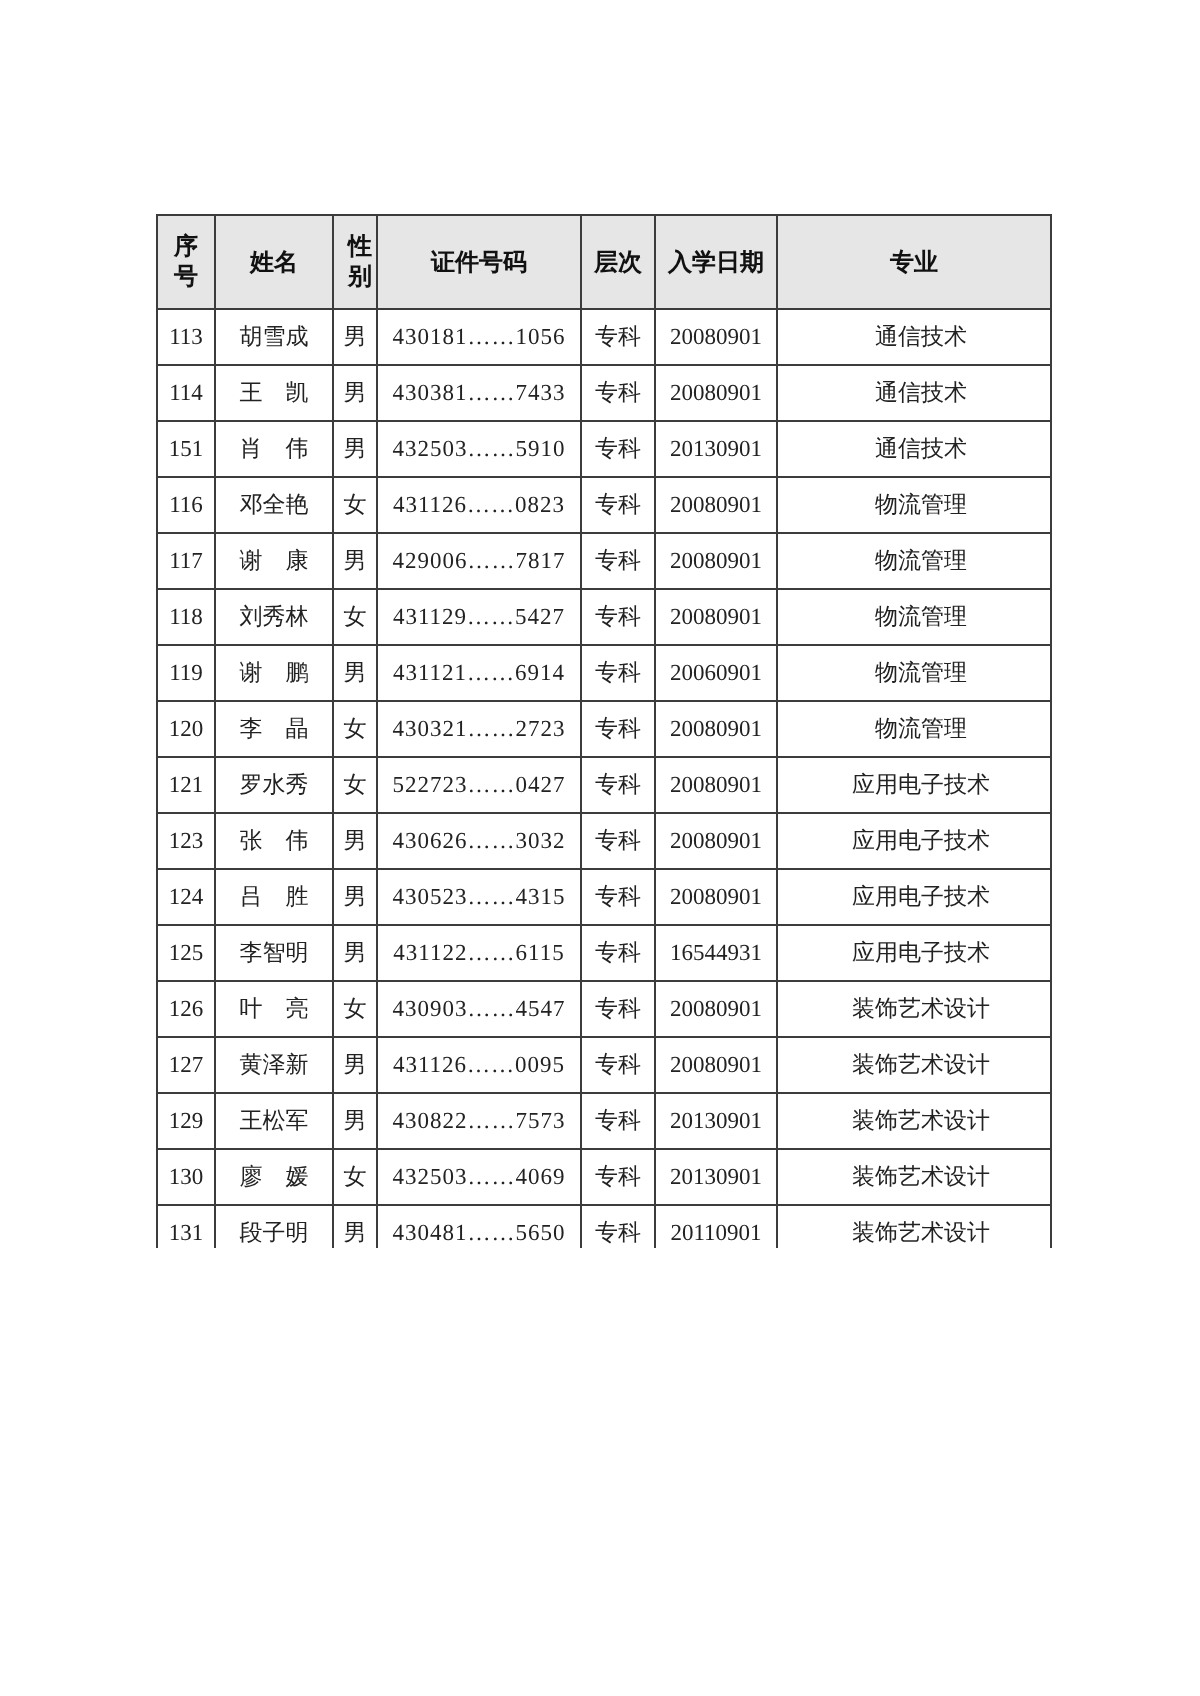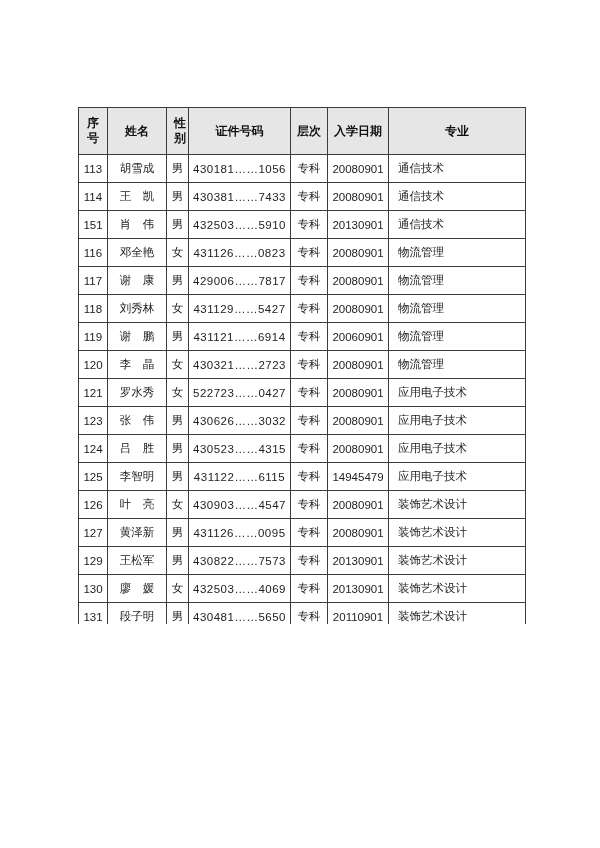--- a/index.html
+++ b/index.html
@@ -5,21 +5,21 @@
   html, body {
     margin: 0;
     padding: 0;
     background: #ffffff;
   }
   .page {
     position: relative;
     width: 600px;
     height: 624px;
     background: #ffffff;
-    font-family: Liberation Sans, sans-serif;
+    font-family: Liberation Serif, serif;
     color: #1a1a1a;
     overflow: hidden;
   }
   table.roster {
     position: absolute;
     left: 78px;
     top: 107px;
     width: 447px;
     border-collapse: collapse;
     table-layout: fixed;
@@ -48,21 +48,21 @@
     height: 25px;
     font-size: 11.5px;
     text-align: center;
     vertical-align: middle;
     padding: 1px 2px;
     background: #ffffff;
     color: #222;
     white-space: nowrap;
   }
   table.roster tbody td.major {
-    text-align: left;
+    text-align: center;
     padding-left: 9px;
   }
   table.roster tbody td.idnum {
     letter-spacing: 0.5px;
   }
   .page-number {
     position: absolute;
     top: 785px;
     left: 450px;
     width: 60px;
@@ -197,21 +197,21 @@
           <td>专科</td>
           <td>20080901</td>
           <td class="major">应用电子技术</td>
         </tr>
         <tr>
           <td>125</td>
           <td>李智明</td>
           <td>男</td>
           <td class="idnum">431122……6115</td>
           <td>专科</td>
-          <td>14945479</td>
+          <td>16544931</td>
           <td class="major">应用电子技术</td>
         </tr>
         <tr>
           <td>126</td>
           <td>叶　亮</td>
           <td>女</td>
           <td class="idnum">430903……4547</td>
           <td>专科</td>
           <td>20080901</td>
           <td class="major">装饰艺术设计</td>

